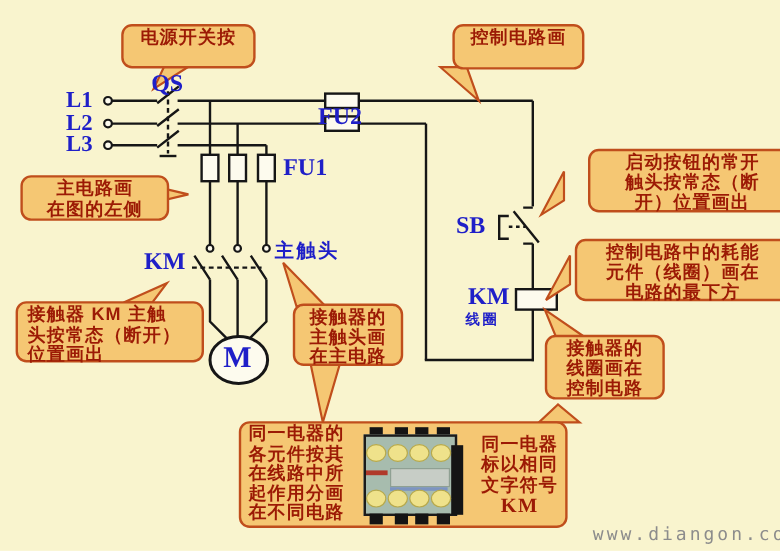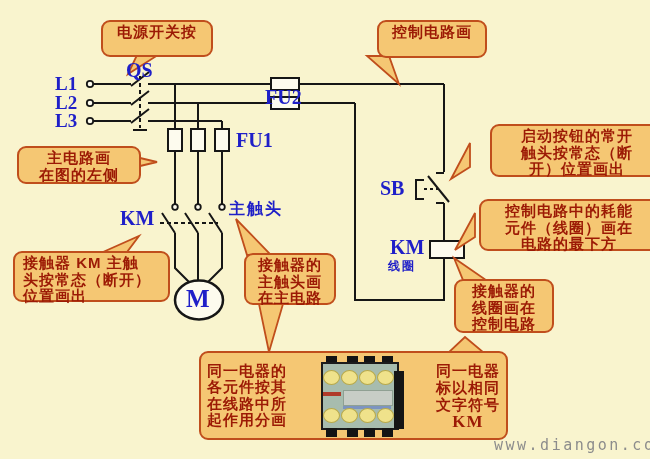--- a/index.html
+++ b/index.html
@@ -165,26 +165,27 @@
     <span class="ln">主触头画</span>
     <span class="ln">在主电路</span>
   </div>
 
   <div class="callout" style="left:454px;top:279px;width:100px;height:54px;">
     <span class="ln">接触器的</span>
     <span class="ln">线圈画在</span>
     <span class="ln">控制电路</span>
   </div>
 
-  <div class="callout" style="left:199px;top:351px;width:309px;height:89px;flex-direction:row;justify-content:space-between;align-items:center;padding:2px 6px;">
+  <div class="callout" style="left:199px;top:351px;width:274px;height:89px;flex-direction:row;justify-content:space-between;align-items:center;padding:2px 6px;">
     <div style="line-height:16.5px;font-size:15px;">
       <span class="ln">同一电器的</span>
       <span class="ln">各元件按其</span>
       <span class="ln">在线路中所</span>
       <span class="ln">起作用分画</span>
+      <span class="ln">在不同电路</span>
     </div>
     <div class="photo" style="position:relative;width:96px;height:84px;flex:0 0 auto;">
       <span class="tab" style="left:12px;top:2px;"></span>
       <span class="tab" style="left:33px;top:2px;"></span>
       <span class="tab" style="left:50px;top:2px;"></span>
       <span class="tab" style="left:68px;top:2px;"></span>
       <div class="body"></div>
       <div class="side"></div>
       <span class="term" style="left:9px;top:16px;"></span>
       <span class="term" style="left:27px;top:16px;"></span>

